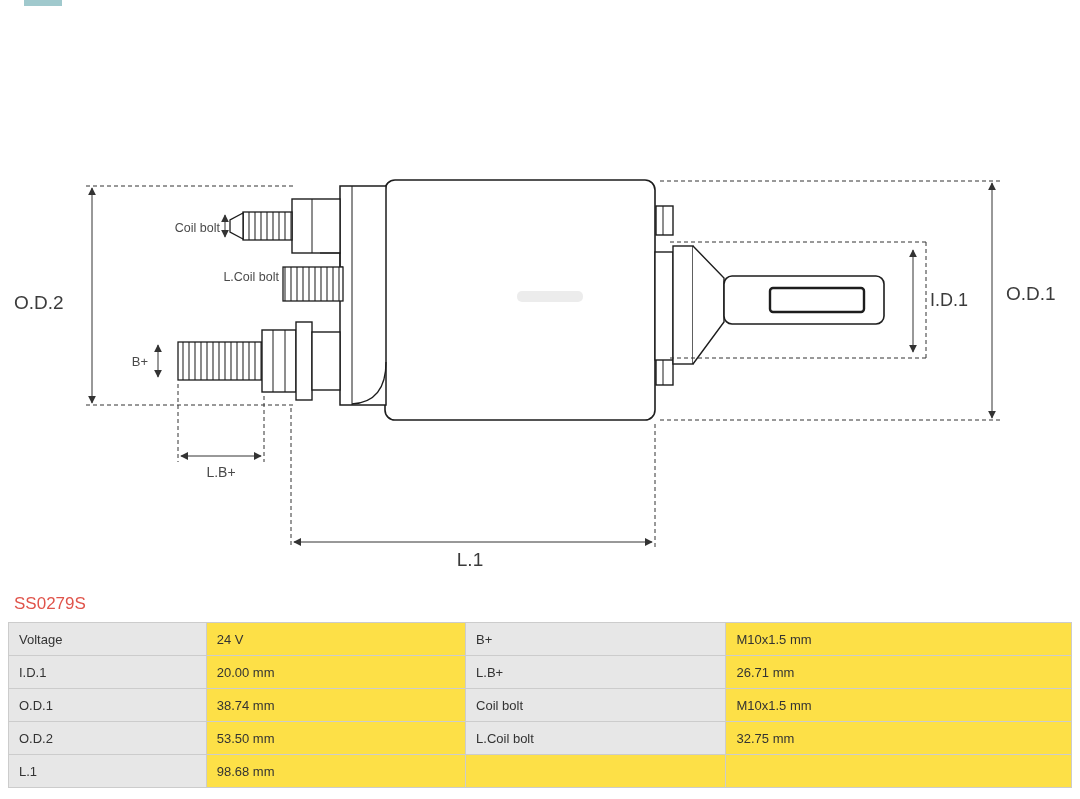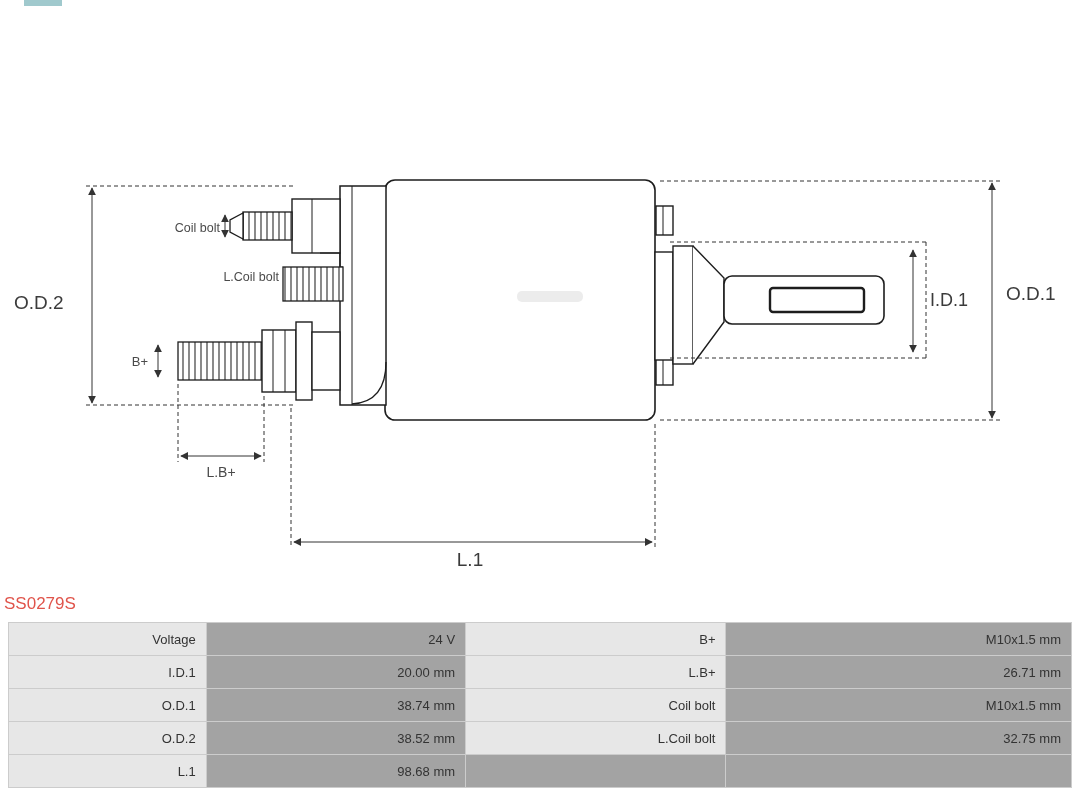--- a/index.html
+++ b/index.html
@@ -5,34 +5,34 @@
   html,body{margin:0;padding:0;background:#ffffff;}
   body{
     width:1080px;height:799px;overflow:hidden;
     font-family:"Liberation Sans",sans-serif;color:#333;
     position:relative;
   }
   .drawing-wrap{width:1080px;height:592px;}
   svg text{font-family:"Liberation Sans",sans-serif;}
   .part-number{
     color:#e0544b;font-size:17px;line-height:20px;
-    padding:2px 0 8px 4px;
+    padding:2px 0 8px 14px;
   }
   .spec-table{
     border-collapse:collapse;table-layout:fixed;
     width:1064px;margin:0 8px;font-size:13px;
   }
   .spec-table td{
     border:1px solid #cccccc;
     padding:7px 10px;height:18px;
-    text-align:right;vertical-align:middle;
+    vertical-align:middle;
     overflow:hidden;white-space:nowrap;
   }
   .spec-table td.lbl{background:#e7e7e7;}
-  .spec-table td.val{background:#a3a3a3;margin-left:36px;}
+  .spec-table td.val{background:#fde047;margin-left:36px;}
   col.c0{width:18.6%;} col.c1{width:24.4%;} col.c2{width:24.5%;} col.c3{width:32.5%;}
 </style>
 </head>
 <body>
 
 <div class="drawing-wrap">
 <svg width="1080" height="592" viewBox="0 0 1080 592">
   <defs>
     <pattern id="thr" width="6" height="8" patternUnits="userSpaceOnUse">
       <rect width="6" height="8" fill="#ffffff"></rect>
@@ -152,21 +152,21 @@
       <td class="val">26.71 mm</td>
     </tr>
     <tr>
       <td class="lbl">O.D.1</td>
       <td class="val">38.74 mm</td>
       <td class="lbl">Coil bolt</td>
       <td class="val">M10x1.5 mm</td>
     </tr>
     <tr>
       <td class="lbl">O.D.2</td>
-      <td class="val">38.52 mm</td>
+      <td class="val">53.50 mm</td>
       <td class="lbl">L.Coil bolt</td>
       <td class="val">32.75 mm</td>
     </tr>
     <tr>
       <td class="lbl">L.1</td>
       <td class="val">98.68 mm</td>
       <td class="val"></td>
       <td class="val"></td>
     </tr>
   </tbody>

